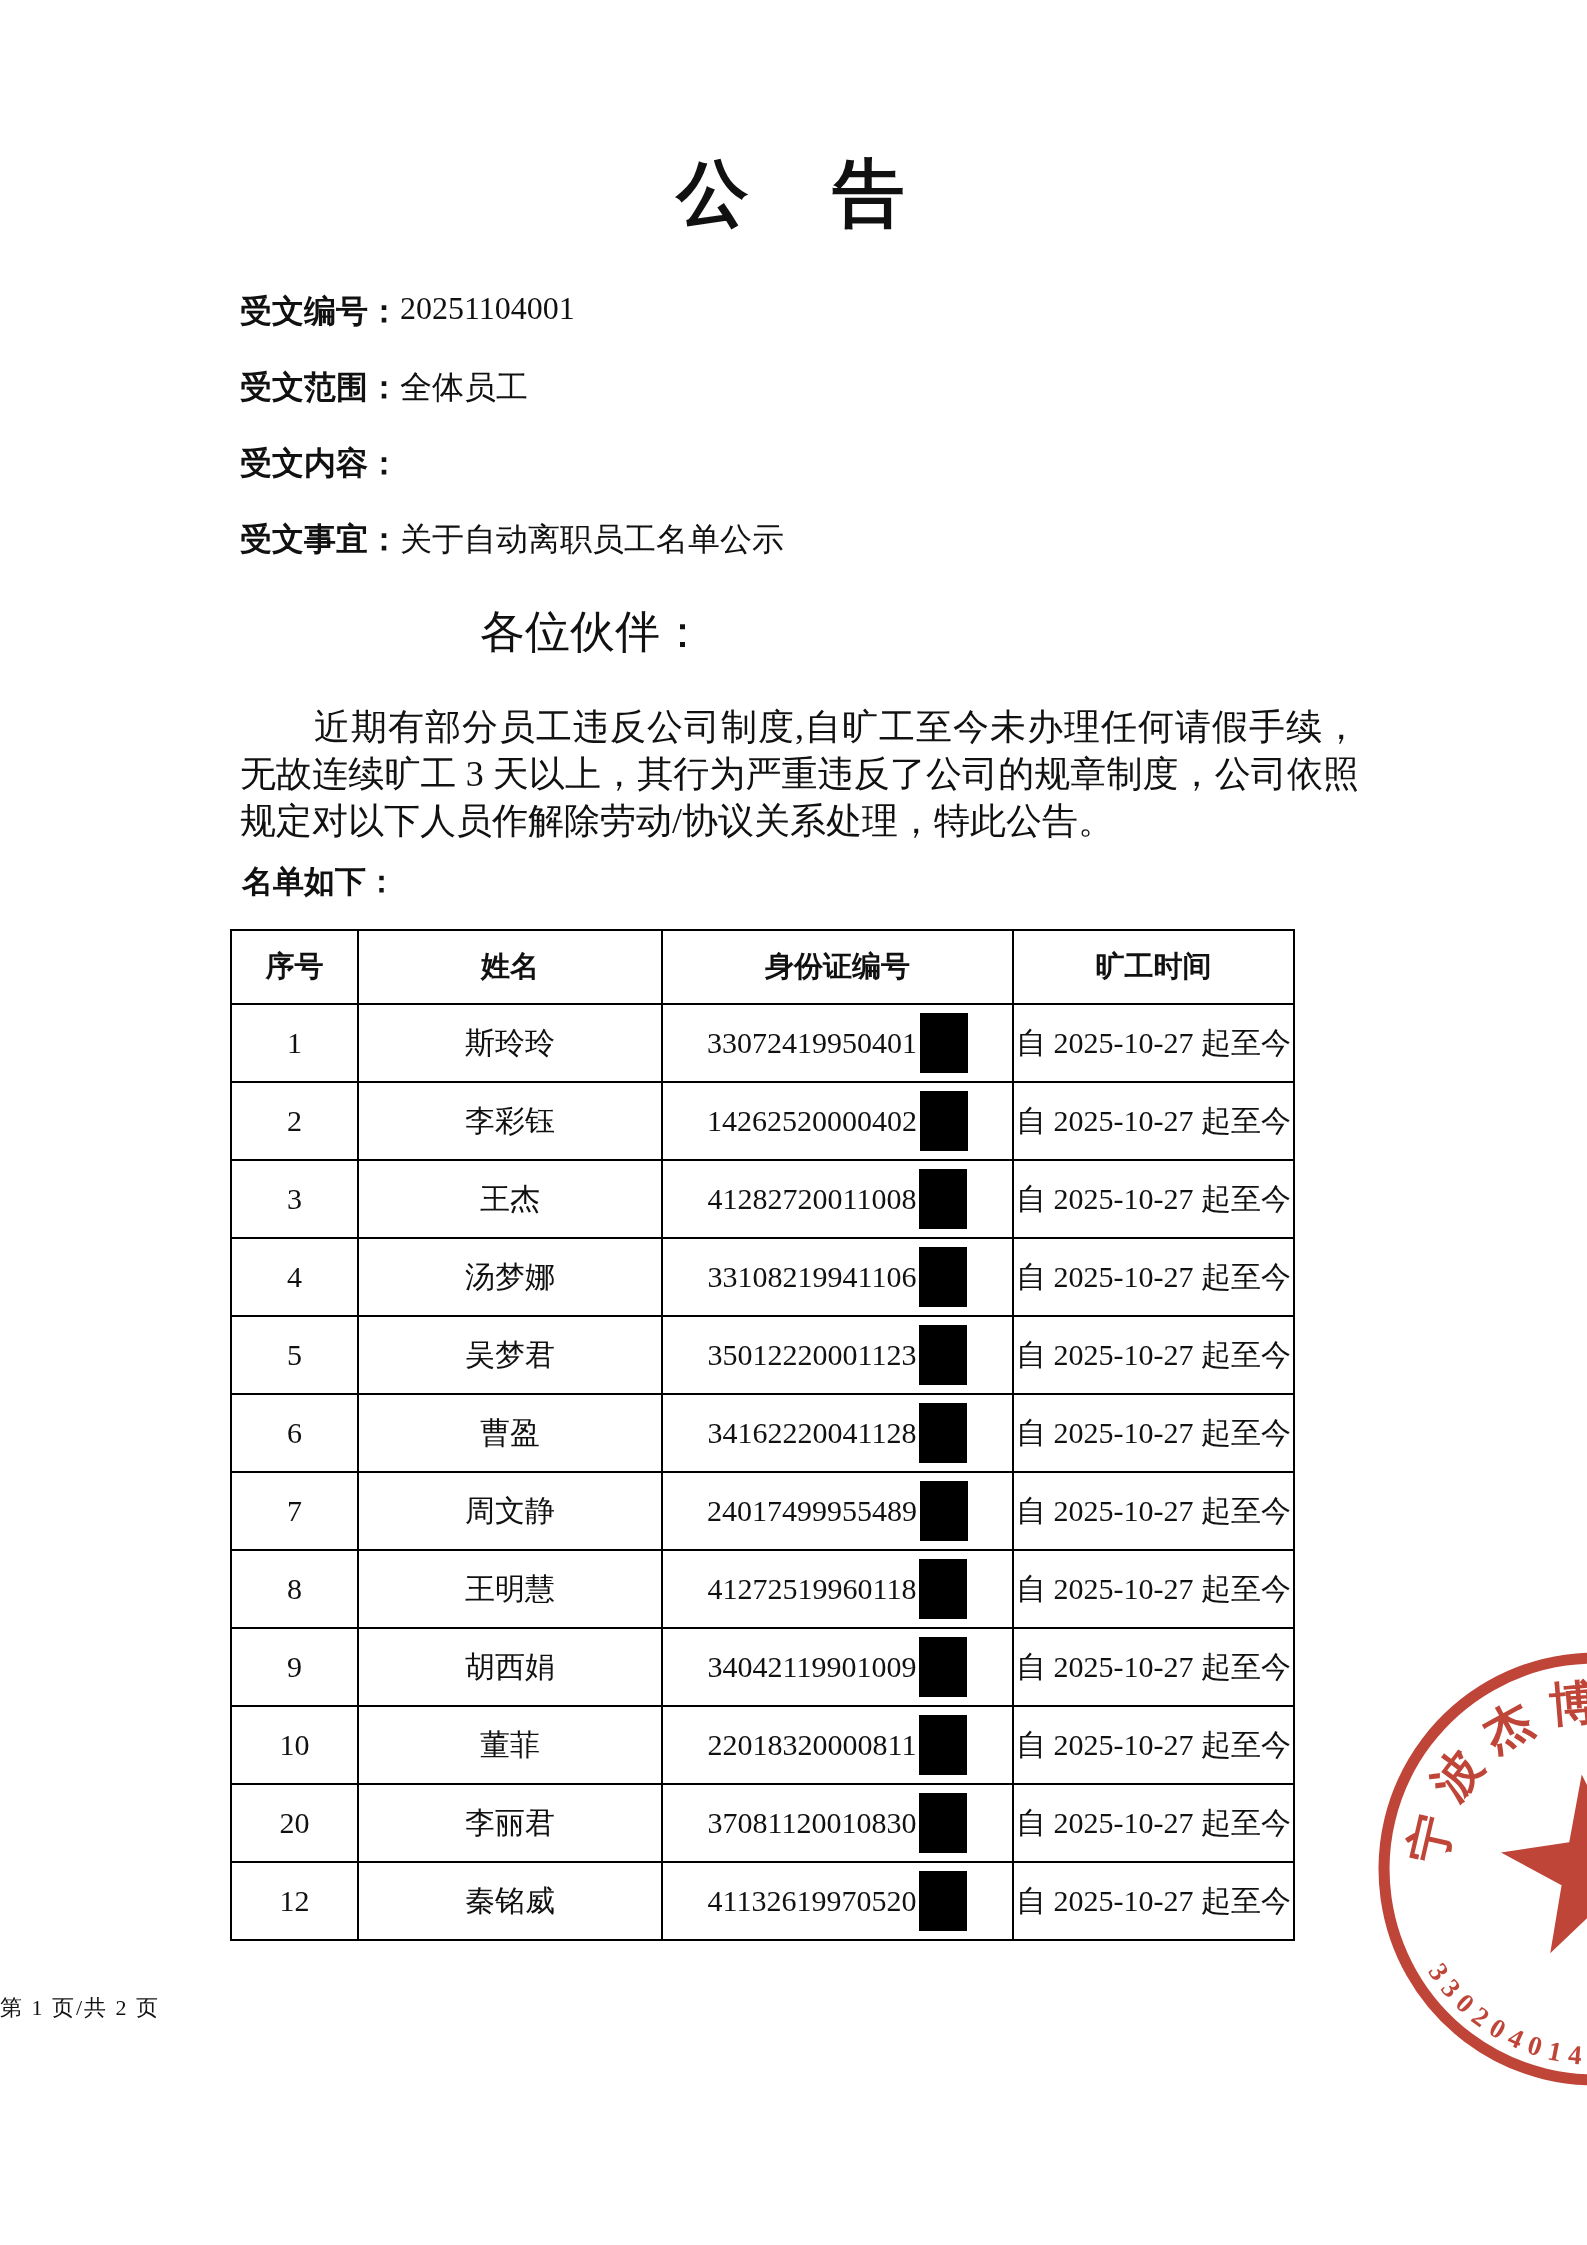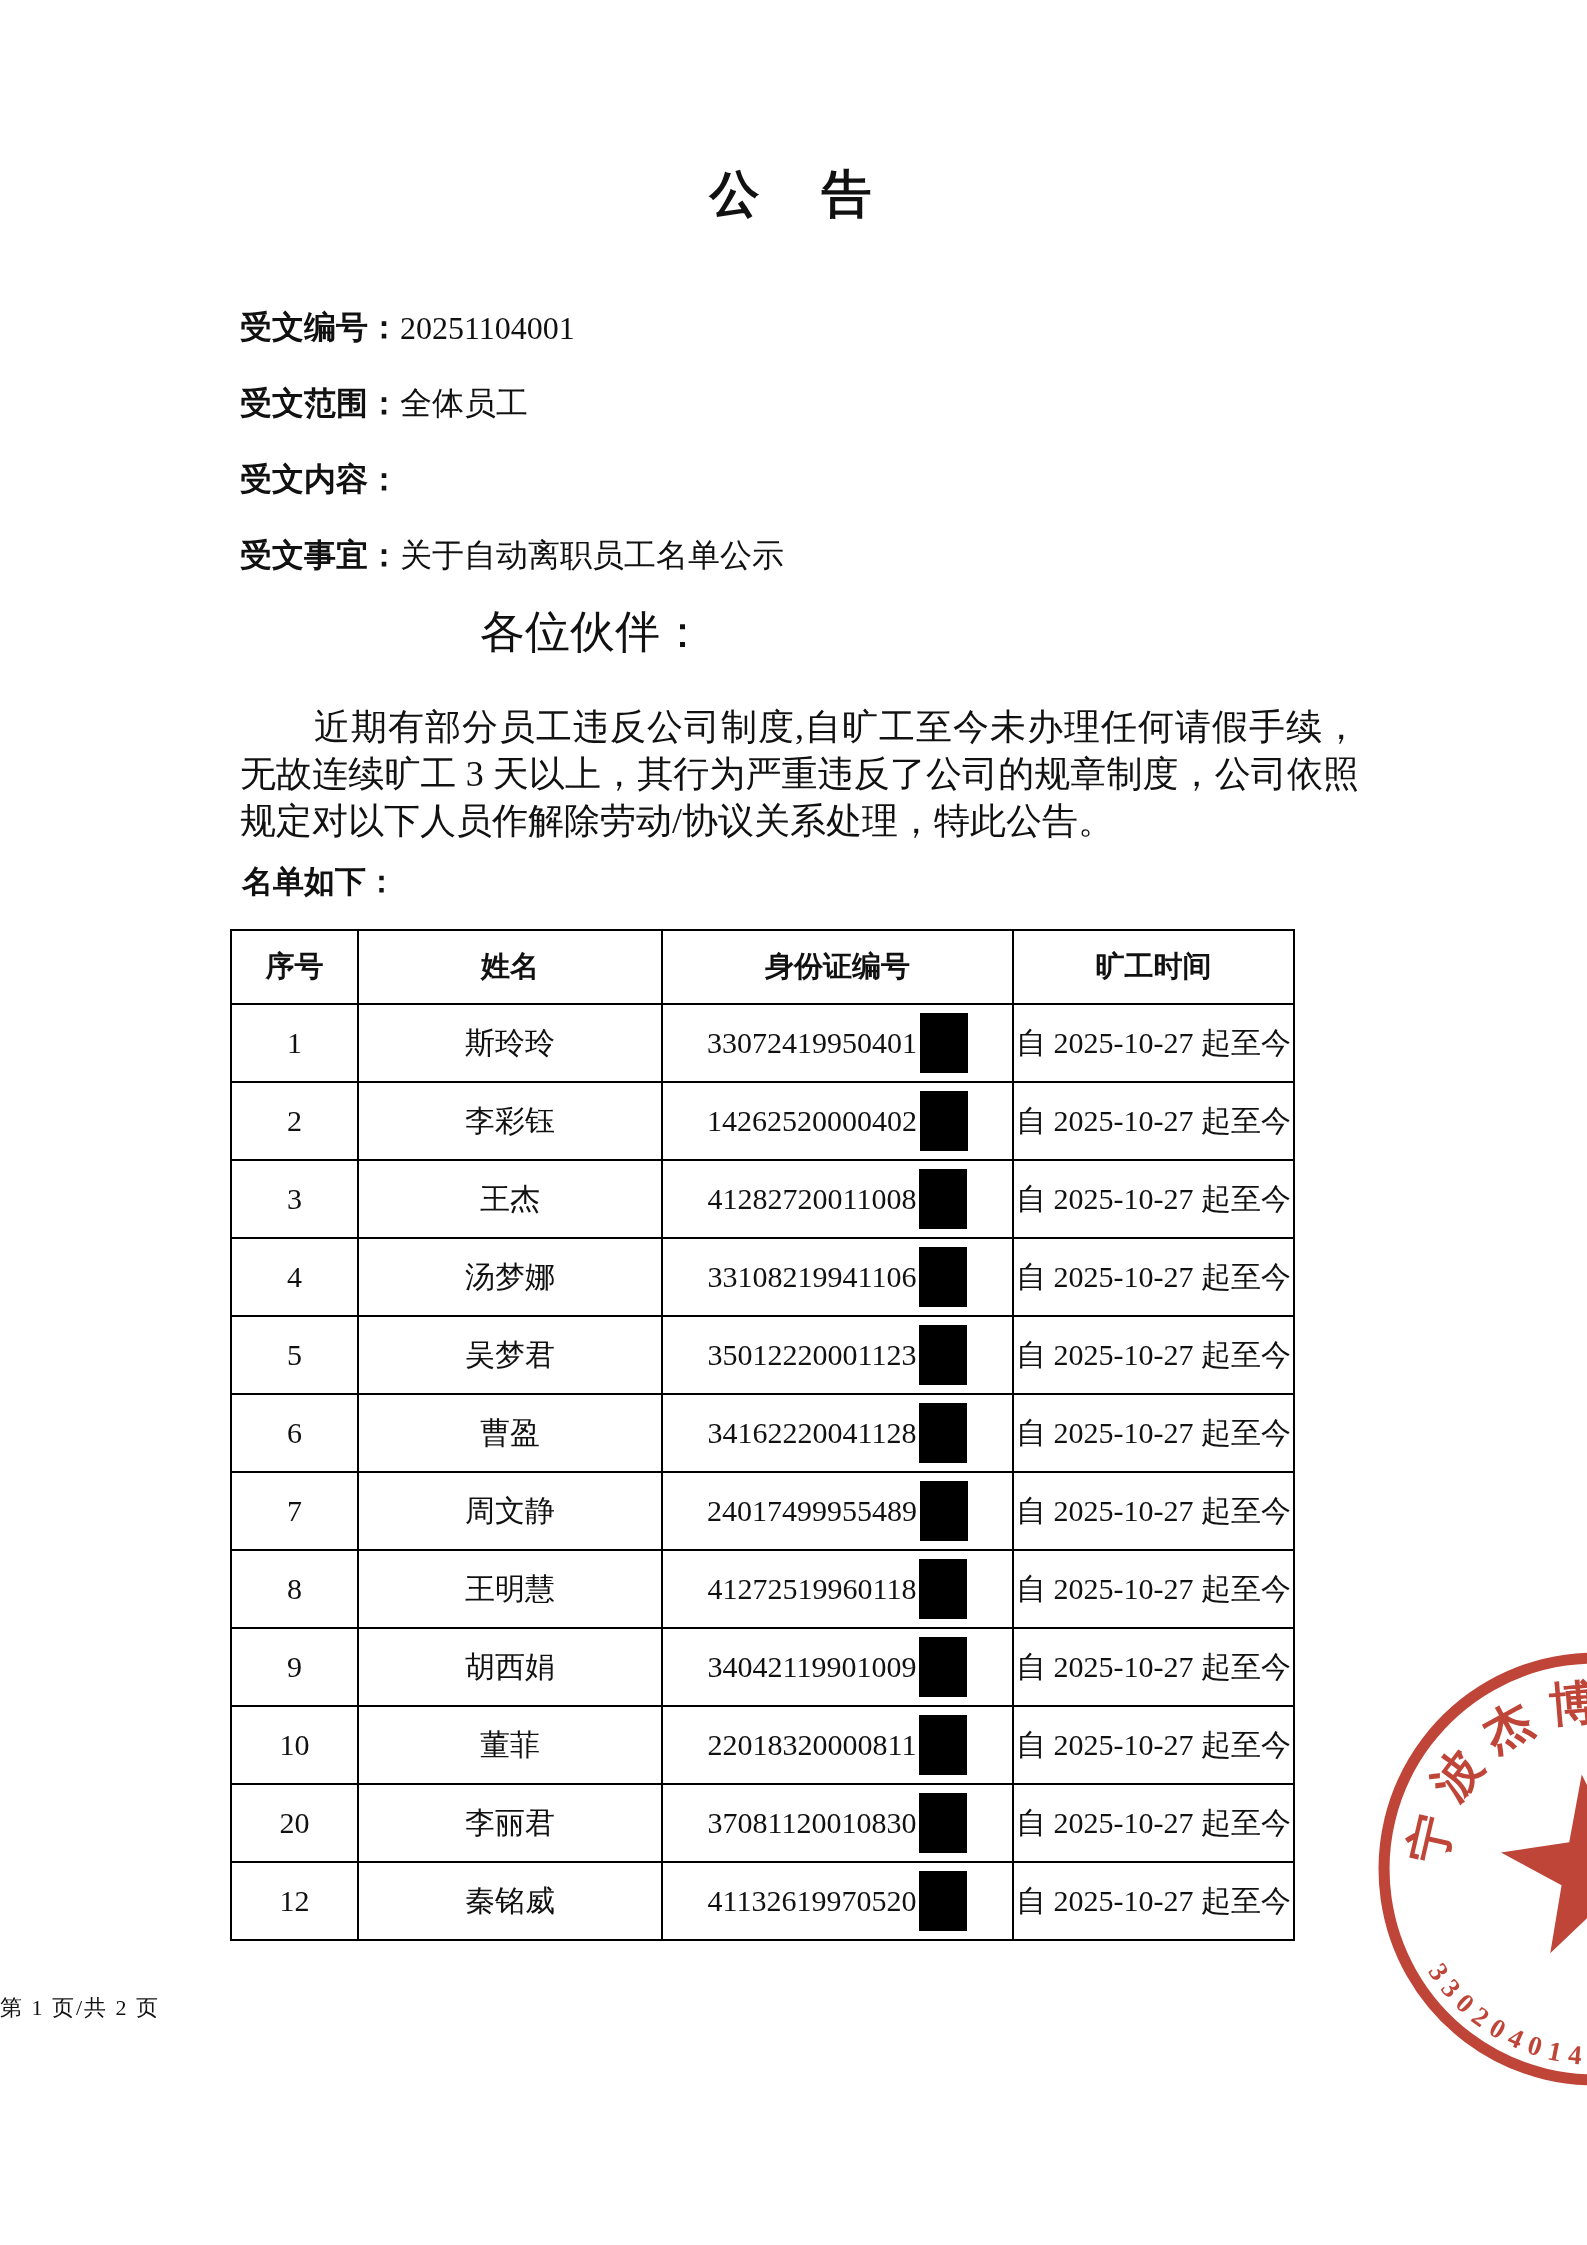--- a/index.html
+++ b/index.html
@@ -3,24 +3,24 @@
 <meta charset="utf-8">
 <style>
   html,body { margin:0; padding:0; background:#888; }
   .page {
     position:relative; width:1587px; height:2245px; margin:0 auto;
     background:#ffffff; overflow:hidden; color:#111;
     font-family:"Liberation Serif","DejaVu Serif",serif;
   }
   .title {
     padding-top:148px; text-align:center;
-    font-size:50px; font-weight:700; letter-spacing:6px; line-height:92px;
+    font-size:72px; font-weight:700; letter-spacing:6px; line-height:92px;
   }
   .meta { margin:50px 225px 0 240px; }
-  .meta-line { display:flex; align-items:center; height:76px; font-size:32px; }
+  .meta-line { display:flex; height:76px; font-size:32px; }
   .meta-label { font-weight:700; white-space:pre; }
   .meta-value { white-space:pre; }
   .salutation { display:flex; align-items:center; height:76px; font-size:45px; margin:0 225px 0 240px; }
   .paragraph {
     margin:34px 228px 0 240px; font-size:36px; line-height:47px;
     text-align:justify; text-indent:74px;
   }
   .list-label { margin:16px 225px 0 242px; font-size:31px; font-weight:700; height:42px; line-height:42px; }
   table.roster {
     border-collapse:collapse; margin:26px 0 0 230px;

